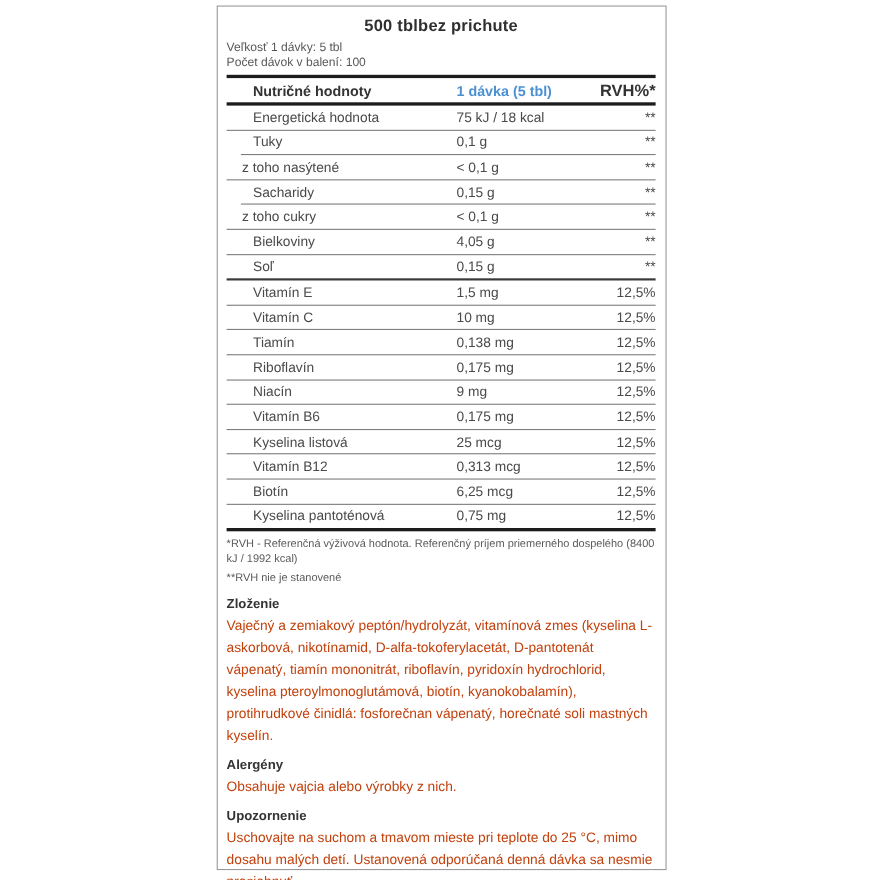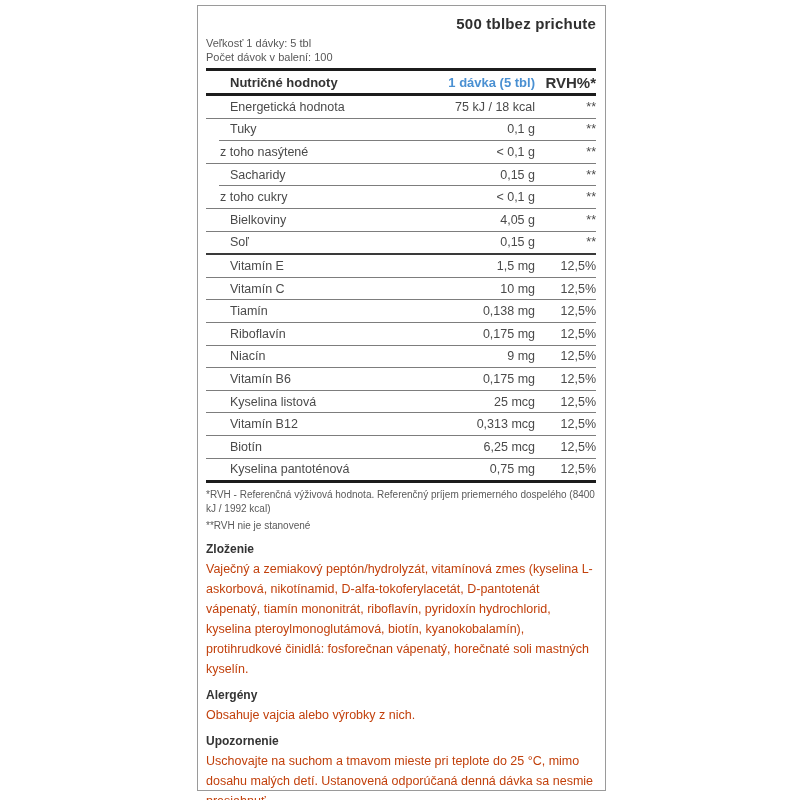--- a/index.html
+++ b/index.html
@@ -13,42 +13,42 @@
   .label-box {
     position: absolute;
     left: 197px; top: 5px;
     width: 409px; height: 786px;
     border: 1px solid #9a9a9a;
     background: #ffffff;
     padding: 9px 9px 0 8px;
   }
   
   .title-row {
-    display: flex; justify-content: flex-end; align-items: baseline;
+    display: flex; justify-content: center; align-items: baseline;
     margin-bottom: 5px;
   }
   .product-title, .flavor {
     font-size: 15px; font-weight: bold; color: #2f2f2f; letter-spacing: 0.2px;
   }
   .serving-info { font-size: 11px; color: #585858; line-height: 13.5px; }
   .thick-rule { height: 3px; background: #1c1c1c; margin-top: 4px; }
   
   .thead {
     display: flex; align-items: center; height: 22px;
   }
   .thead .c-label { font-size: 13px; font-weight: bold; color: #333; }
   .thead .c-value { font-size: 13px; font-weight: bold; color: #4a90d2; }
   .thead .c-rvh   { font-size: 15px; font-weight: bold; color: #333; }
   .trow {
     display: flex; align-items: center; height: 21.6px;
     font-size: 12.5px; color: #4a4a4a;
   }
   .c-label { flex: 1 1 auto; white-space: nowrap; padding-left: 24px; }
   .c-label.ind { padding-left: 14px; }
-  .c-value { flex: 0 0 120px; text-align: right; white-space: nowrap; }
+  .c-value { flex: 0 0 120px; text-align: left; white-space: nowrap; }
   .c-rvh   { flex: 0 0 61px; text-align: right; white-space: nowrap; }
   .sep { height: 1px; background: #7d7d7d; }
   .sep.indent { margin-left: 13px; }
   .sep.strong { height: 2px; background: #3a3a3a; }
   
   .footnote { font-size: 10px; color: #5a5a5a; line-height: 13.5px; }
   .footnote.first { margin-top: 5px; }
   .footnote.second { margin-top: 4px; }
   .section-heading {
     font-size: 12px; font-weight: bold; color: #333;

